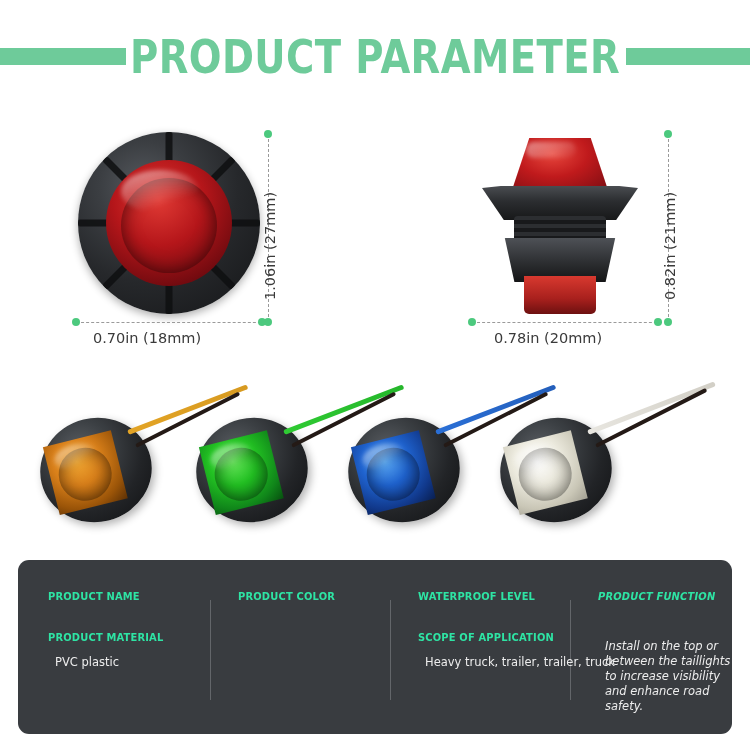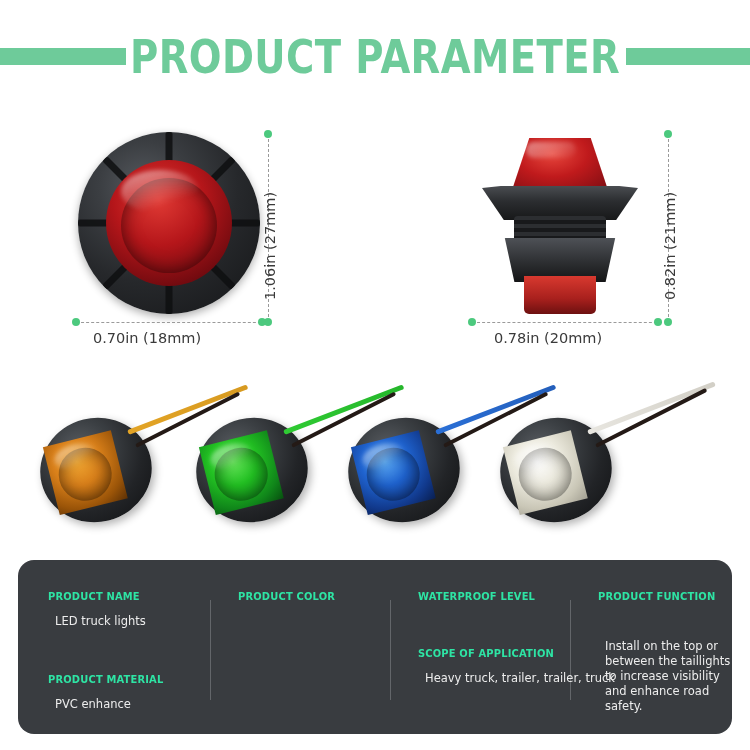--- a/index.html
+++ b/index.html
@@ -146,27 +146,27 @@
     transform-origin: left center;
   }
   .wire.dark { background: #241a16; height: 4px; }
 
   
   .spec-panel {
     position: absolute;
     left: 18px; top: 560px;
     width: 714px; height: 174px;
     background: #393C40;
-    border-radius: 16px;
+    border-radius: 11px;
   }
   .spec-col { position: absolute; top: 30px; }
   .spec-col.c1 { left: 30px;  width: 175px; }
   .spec-col.c2 { left: 220px; width: 175px; }
   .spec-col.c3 { left: 400px; width: 170px; }
-  .spec-col.c4 { left: 580px; width: 130px; }
+  .spec-col.c4 { left: 580px; width: 130px; font-style: italic; }
 
   .spec-divider {
     position: absolute;
     top: 40px;
     width: 1px; height: 100px;
     background: #63666a;
   }
   .spec-divider.d1 { left: 192px; }
   .spec-divider.d2 { left: 372px; }
   .spec-divider.d3 { left: 552px; }
@@ -184,21 +184,21 @@
   .spec-value {
     margin-top: 11px;
     padding-left: 7px;
     font-family: "DejaVu Sans", sans-serif;
     font-size: 11.5px;
     color: #EDEDED;
     line-height: 15px;
     white-space: nowrap;
   }
   .spec-value.wrap { white-space: normal; }
-  .spec-block2 { margin-top: 44px; }
+  .spec-block2 { margin-top: 28px; }
   .spec-col.c4 .spec-value { white-space: normal; width: 135px; margin-top: 36px; }
 </style>
 </head>
 <body>
 
 <div class="header">
   <div class="head-bar left"></div>
   <div class="head-bar right"></div>
   <div class="head-title">PRODUCT PARAMETER</div>
 </div>
@@ -333,24 +333,23 @@
 </div>
 
 <div class="spec-panel">
 
   <div class="spec-divider d1"></div>
   <div class="spec-divider d2"></div>
   <div class="spec-divider d3"></div>
 
   <div class="spec-col c1">
     <div class="spec-label">PRODUCT NAME</div>
-    <div class="spec-value">LED truck lights</div>
     <div class="spec-block2">
       <div class="spec-label">PRODUCT MATERIAL</div>
-      <div class="spec-value">PVC enhance</div>
+      <div class="spec-value">PVC plastic</div>
     </div>
   </div>
 
   <div class="spec-col c2">
     <div class="spec-label">PRODUCT COLOR</div>
   </div>
 
   <div class="spec-col c3">
     <div class="spec-label">WATERPROOF LEVEL</div>
     <div class="spec-block2">

